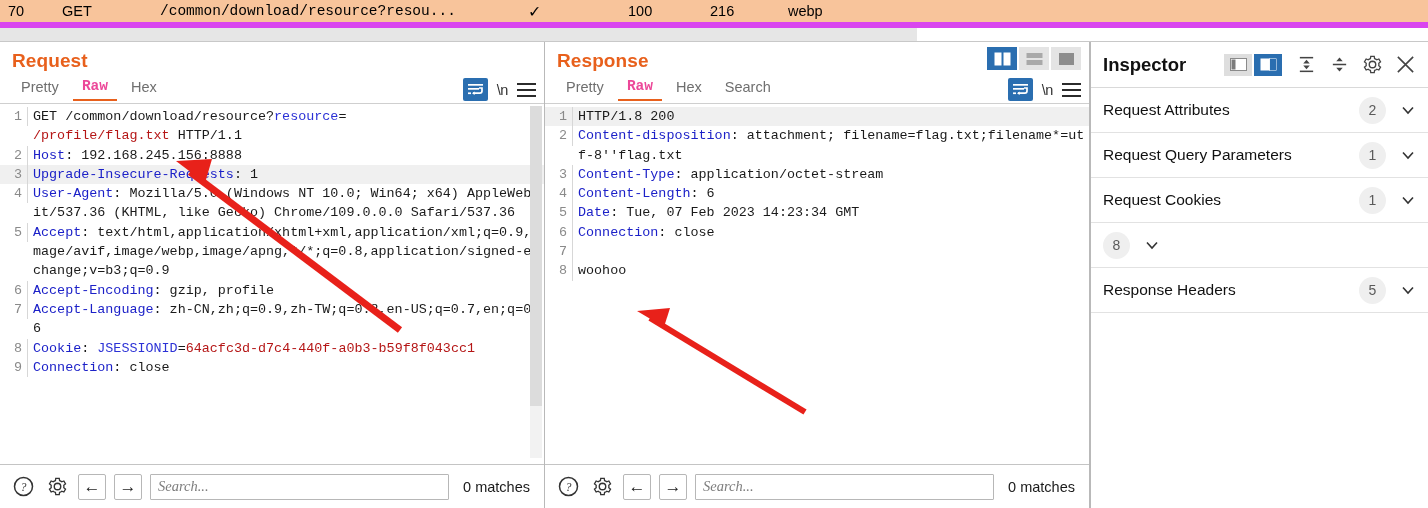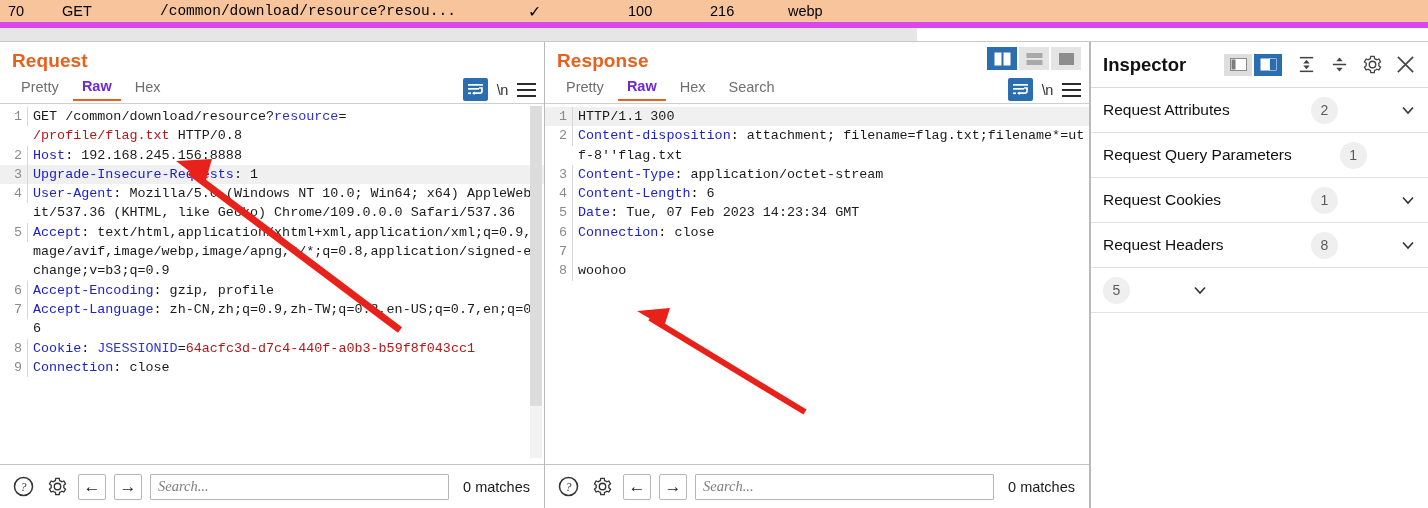--- a/index.html
+++ b/index.html
@@ -69,22 +69,23 @@
     display: flex; align-items: center;
     padding-left: 12px;
     border-bottom: 1px solid #cfcfcf;
   }
   .tabstrip .tab {
     font-size: 14.5px; color: #6f6f6f;
     padding: 0 9px 5px 9px; margin-right: 5px;
     cursor: pointer; position: relative; top: 1px;
   }
   .tabstrip .tab.active {
-    color: #6d28d9; font-weight: 600;
+    color: #ec4899; font-weight: 600;
     border-bottom: 2.5px solid #e8601c;
+    font-family: Liberation Mono, monospace;
   }
   .tabstrip .toolbar {
     position: absolute; right: 8px; bottom: 2px;
     display: flex; align-items: center; gap: 9px;
   }
   .wrapbtn {
     width: 25px; height: 23px; background: #2a6eb0;
     border-radius: 2px; display: flex; align-items: center;
     justify-content: center; cursor: pointer;
   }
@@ -199,21 +200,20 @@
     width: 28px; height: 22px; background: #dedede;
     display: flex; align-items: center; justify-content: center; cursor: pointer;
   }
   .seg .sg.active { background: #2a6eb0; }
 
   .insp-row {
     height: 45px; display: flex; align-items: center;
     padding: 0 12px 0 12px;
     border-bottom: 1px solid #e2e2e2;
     cursor: pointer;
-    gap: 48px;
   }
   .insp-row .label {
     flex: 1; font-size: 15.5px; color: #111; white-space: nowrap;
   }
   .insp-row .count {
     min-width: 27px; height: 27px; border-radius: 50%;
     background: #efefef; color: #5a5a5a; font-size: 14px;
     display: flex; align-items: center; justify-content: center;
     margin-right: 14px;
   }
@@ -268,21 +268,21 @@
       </div>
     </div>
     <div class="codewrap">
       <div class="code" id="request-code">
           <div class="ln">
             <div class="no">1</div>
             <div class="txt"><span class="k-val">GET /common/download/resource?</span><span class="k-blue">resource</span><span class="k-val">=</span></div>
           </div>
           <div class="ln">
             <div class="no"></div>
-            <div class="txt"><span class="k-red">/profile/flag.txt</span><span class="k-val"> HTTP/0.8</span></div>
+            <div class="txt"><span class="k-red">/profile/flag.txt</span><span class="k-val"> HTTP/1.1</span></div>
           </div>
           <div class="ln">
             <div class="no">2</div>
             <div class="txt"><span class="k-hdr">Host</span><span class="k-val">: 192.168.245.156:8888</span></div>
           </div>
           <div class="ln shade">
             <div class="no">3</div>
             <div class="txt"><span class="k-hdr">Upgrade-Insecure-Requests</span><span class="k-val">: 1</span></div>
           </div>
           <div class="ln">
@@ -376,21 +376,21 @@
             <i></i>
             <i></i>
             <i></i>
           </div>
       </div>
     </div>
     <div class="codewrap">
       <div class="code" id="response-code">
           <div class="ln shade">
             <div class="no">1</div>
-            <div class="txt"><span class="k-val">HTTP/1.1 300</span></div>
+            <div class="txt"><span class="k-val">HTTP/1.8 200</span></div>
           </div>
           <div class="ln">
             <div class="no">2</div>
             <div class="txt"><span class="k-hdr">Content-disposition</span><span class="k-val">: attachment; filename=flag.txt;filename*=utf-8''flag.txt</span></div>
           </div>
           <div class="ln">
             <div class="no">3</div>
             <div class="txt"><span class="k-hdr">Content-Type</span><span class="k-val">: application/octet-stream</span></div>
           </div>
           <div class="ln">
@@ -498,27 +498,27 @@
           </svg>
         </div>
         <div class="insp-row">
           <div class="label">Request Cookies</div>
           <div class="count">1</div>
           <svg class="chev" viewBox="0 0 16 16">
             <path d="M3 5.5 L8 11 L13 5.5" stroke="#333" stroke-width="1.6" fill="none"></path>
           </svg>
         </div>
         <div class="insp-row">
-          <div class="label">Request Headers</div>
           <div class="count">8</div>
           <svg class="chev" viewBox="0 0 16 16">
             <path d="M3 5.5 L8 11 L13 5.5" stroke="#333" stroke-width="1.6" fill="none"></path>
           </svg>
         </div>
         <div class="insp-row">
+          <div class="label">Response Headers</div>
           <div class="count">5</div>
           <svg class="chev" viewBox="0 0 16 16">
             <path d="M3 5.5 L8 11 L13 5.5" stroke="#333" stroke-width="1.6" fill="none"></path>
           </svg>
         </div>
       </div>
   </div>
 </div>
 
 <svg id="arrows">

